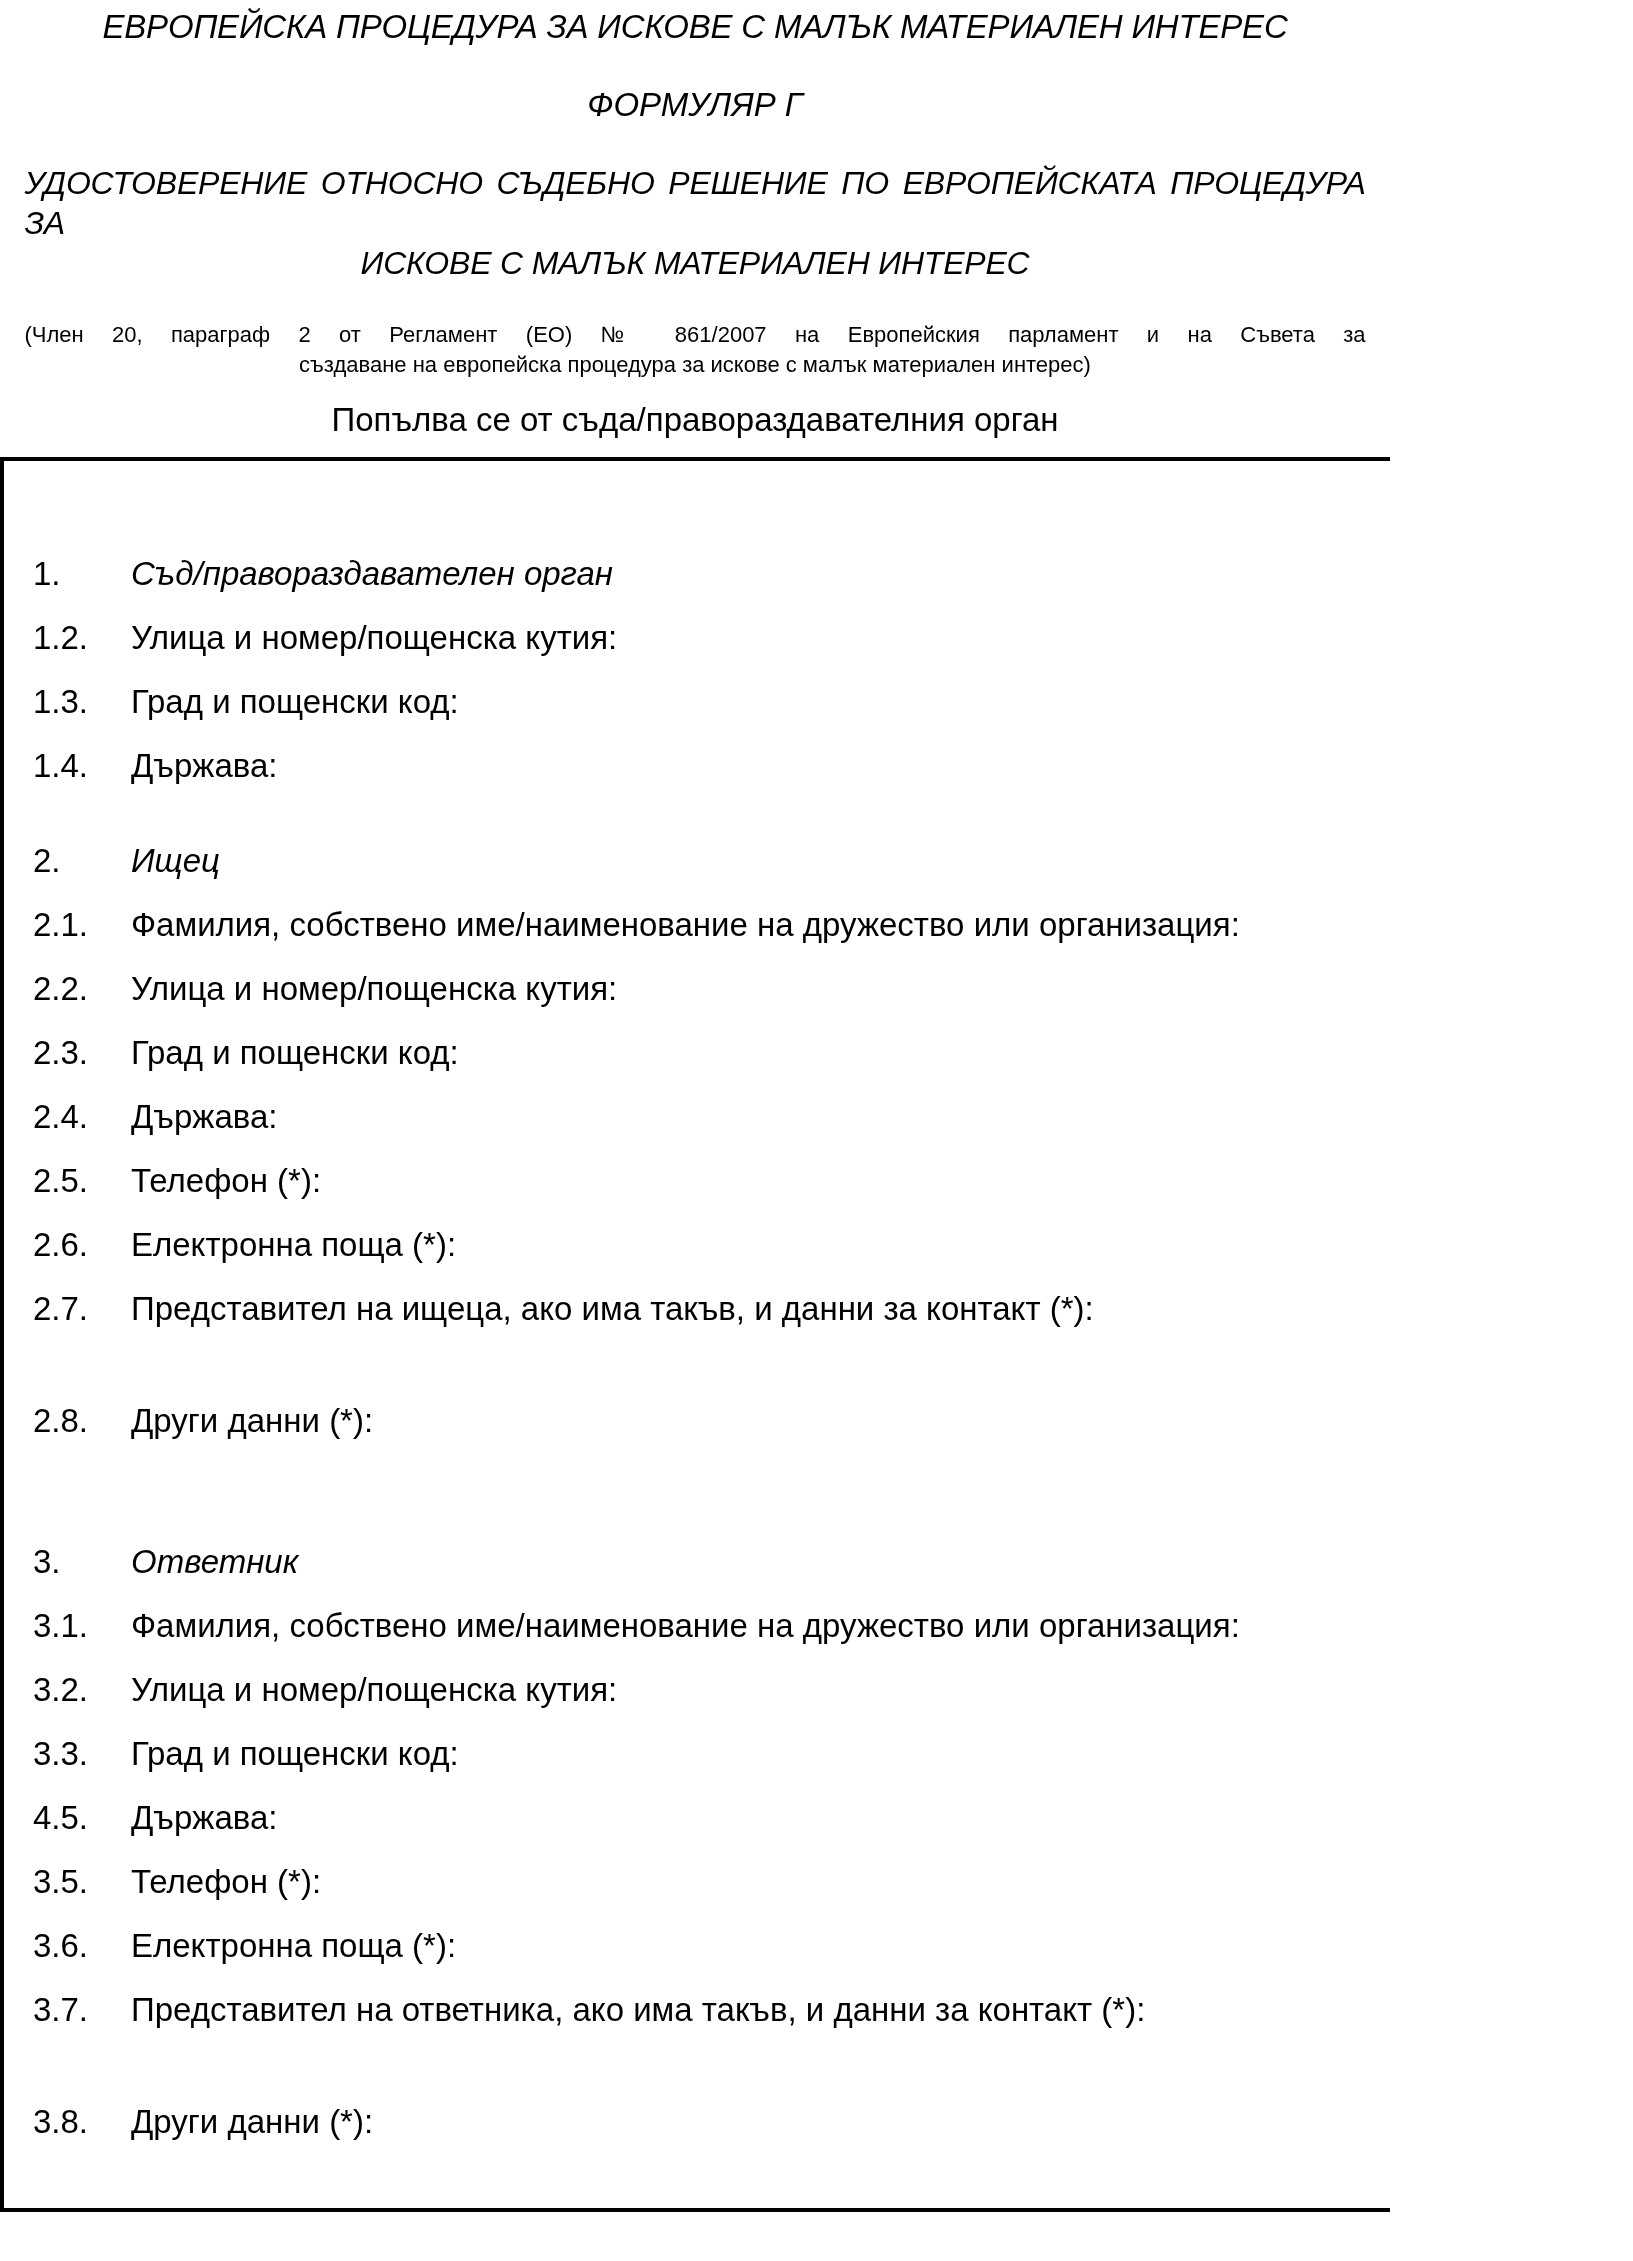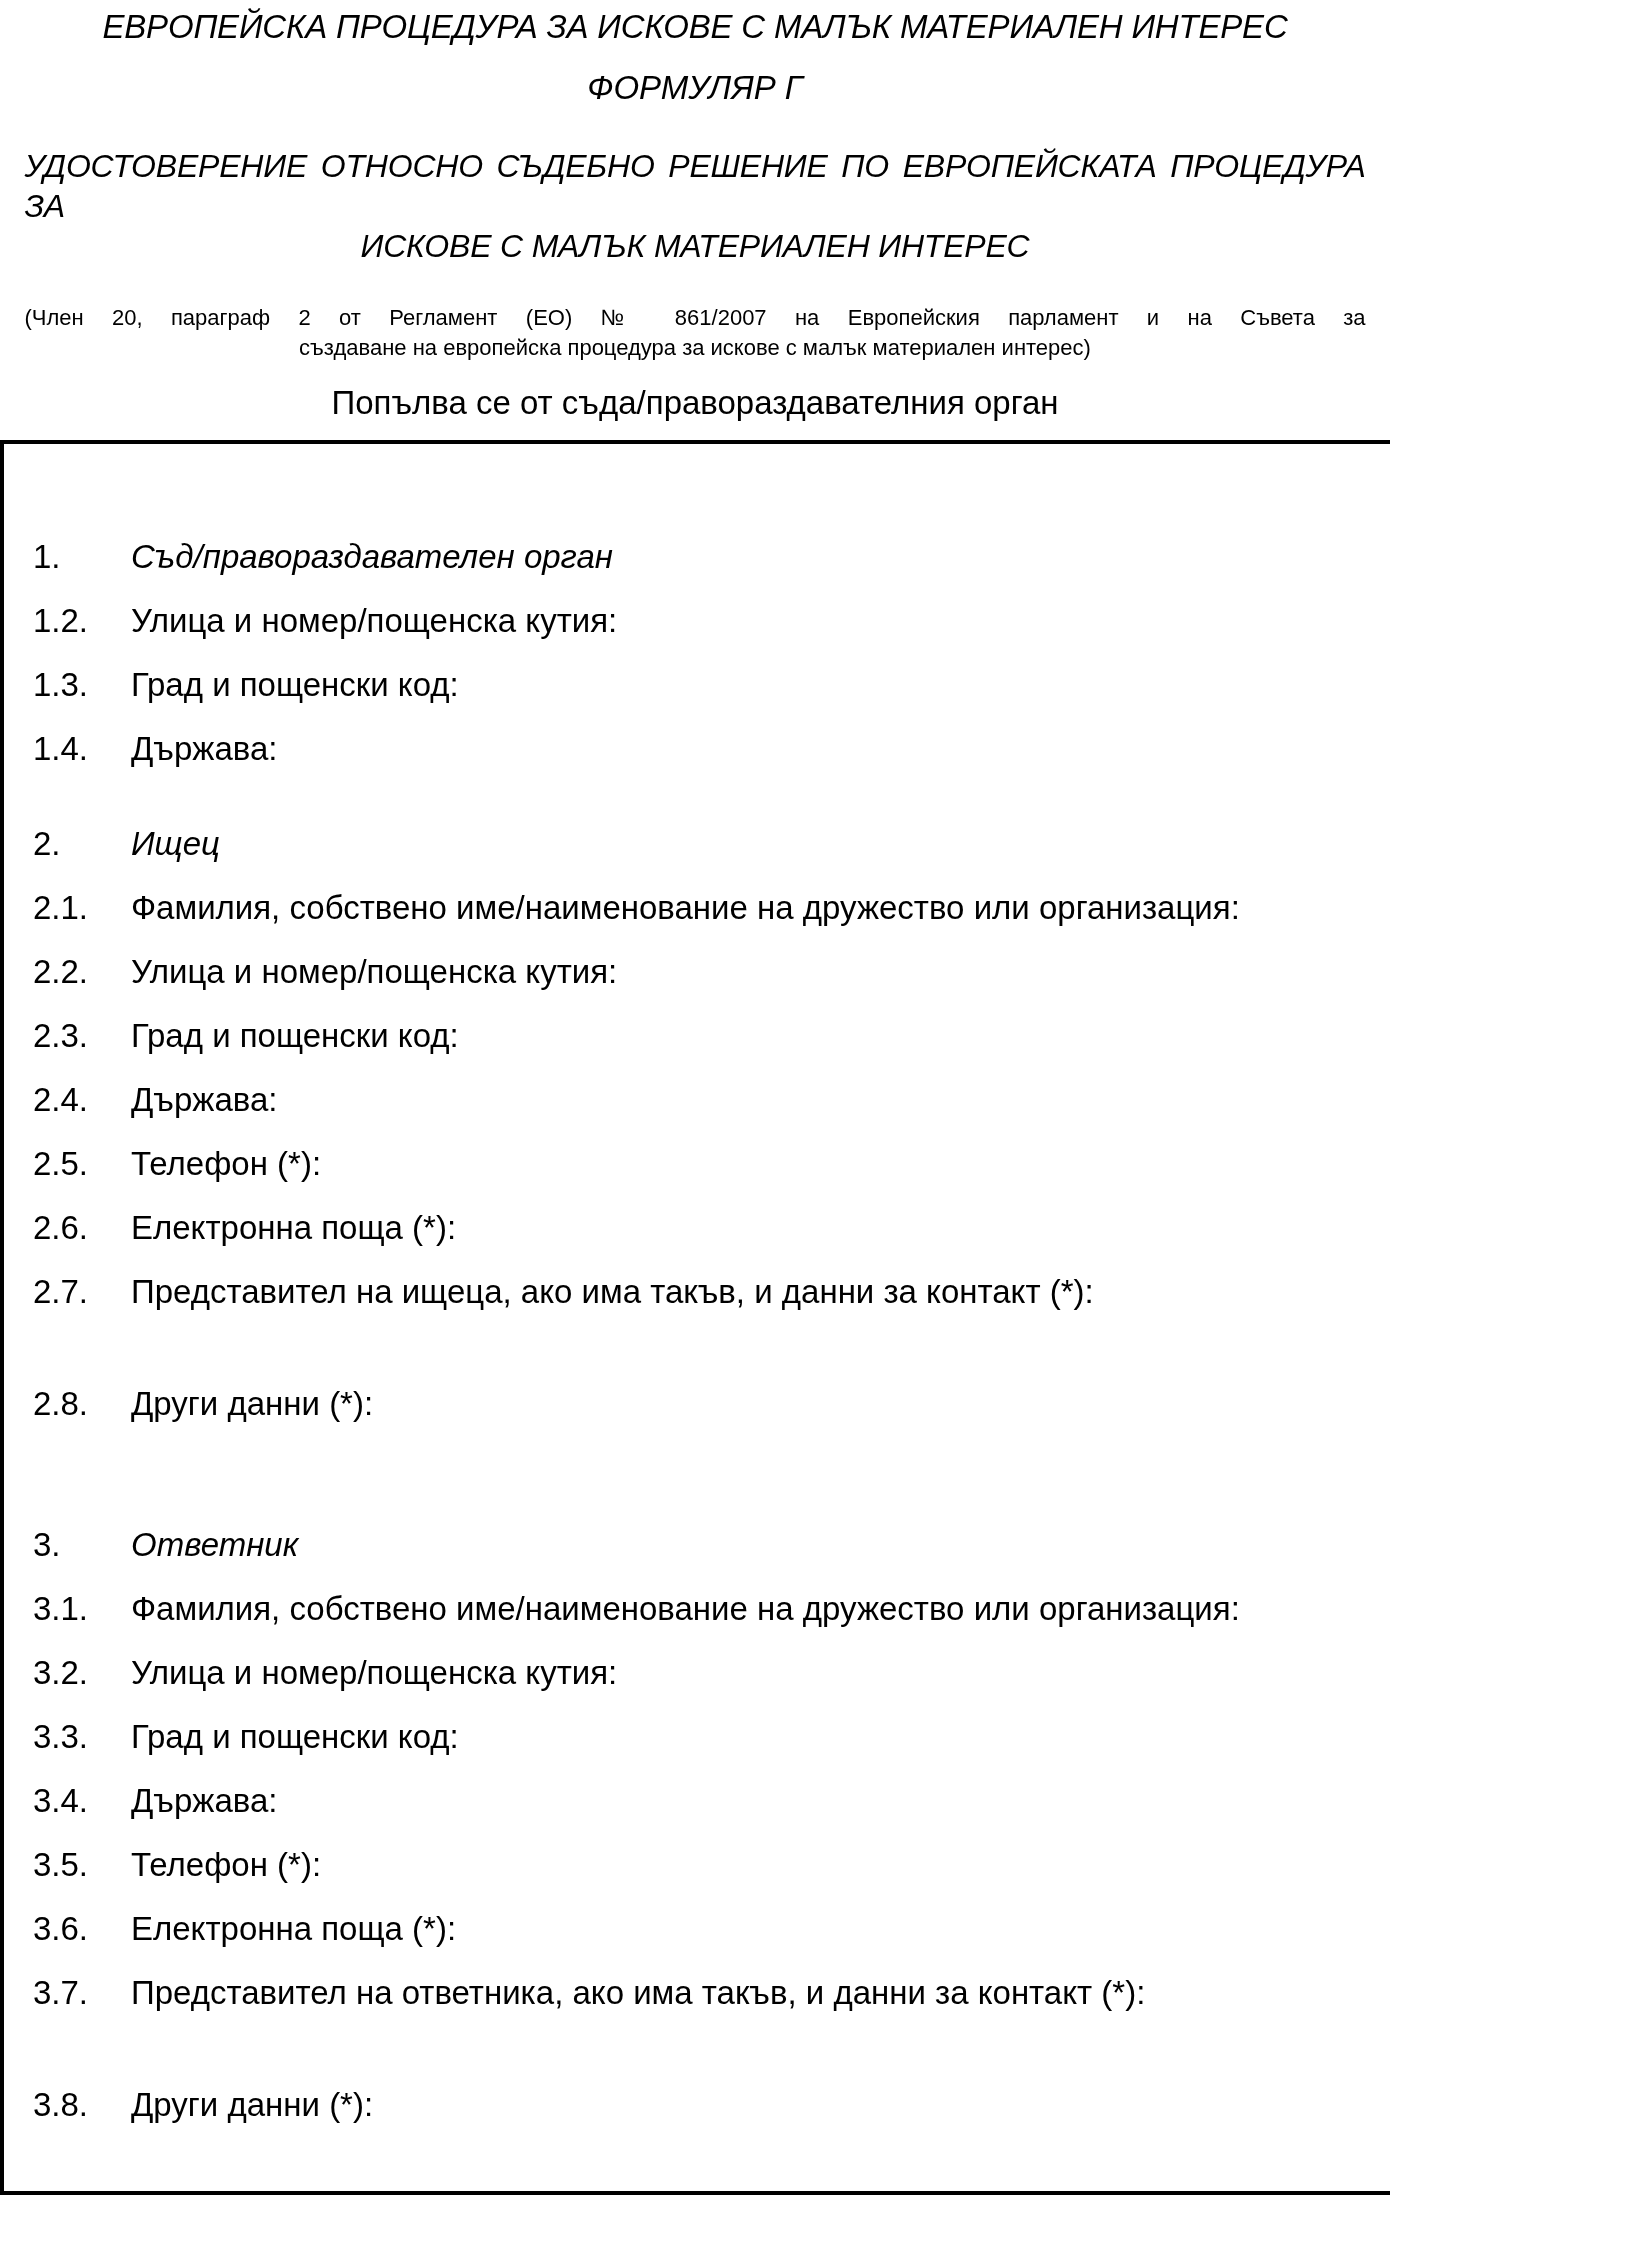--- a/index.html
+++ b/index.html
@@ -23,21 +23,21 @@
     padding: 7.2px 24.4px 0 24.4px;
   }
   .doc-title {
     font-style: italic;
     text-align: center;
     letter-spacing: -0.2px;
   }
   .form-label {
     font-style: italic;
     text-align: center;
-    margin-top: 21px;
+    margin-top: 38px;
   }
   .cert-block {
     margin-top: 40px;
     font-style: italic;
     font-size: 32px;
     letter-spacing: -0.2px;
     line-height: 1.24;
   }
   .justify-line {
     text-align: justify;
@@ -164,21 +164,21 @@
     </div>
     <div class="row">
       <span class="num">3.2.</span>
       <span class="label">Улица и номер/пощенска кутия:</span>
     </div>
     <div class="row">
       <span class="num">3.3.</span>
       <span class="label">Град и пощенски код:</span>
     </div>
     <div class="row">
-      <span class="num">3.4.</span>
+      <span class="num">4.5.</span>
       <span class="label">Държава:</span>
     </div>
     <div class="row">
       <span class="num">3.5.</span>
       <span class="label">Телефон (*):</span>
     </div>
     <div class="row">
       <span class="num">3.6.</span>
       <span class="label">Електронна поща (*):</span>
     </div>

